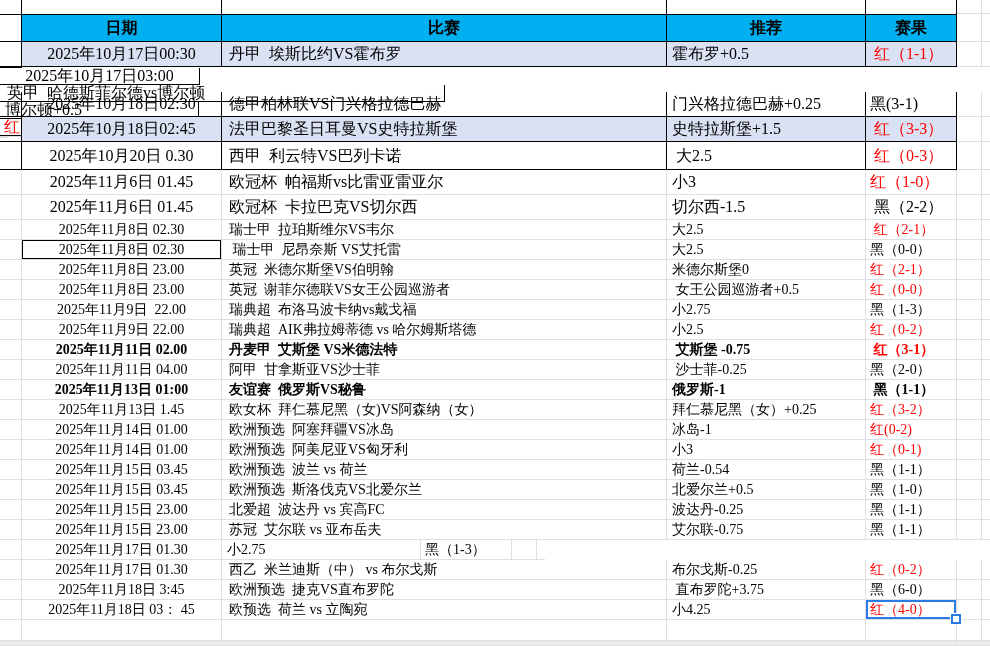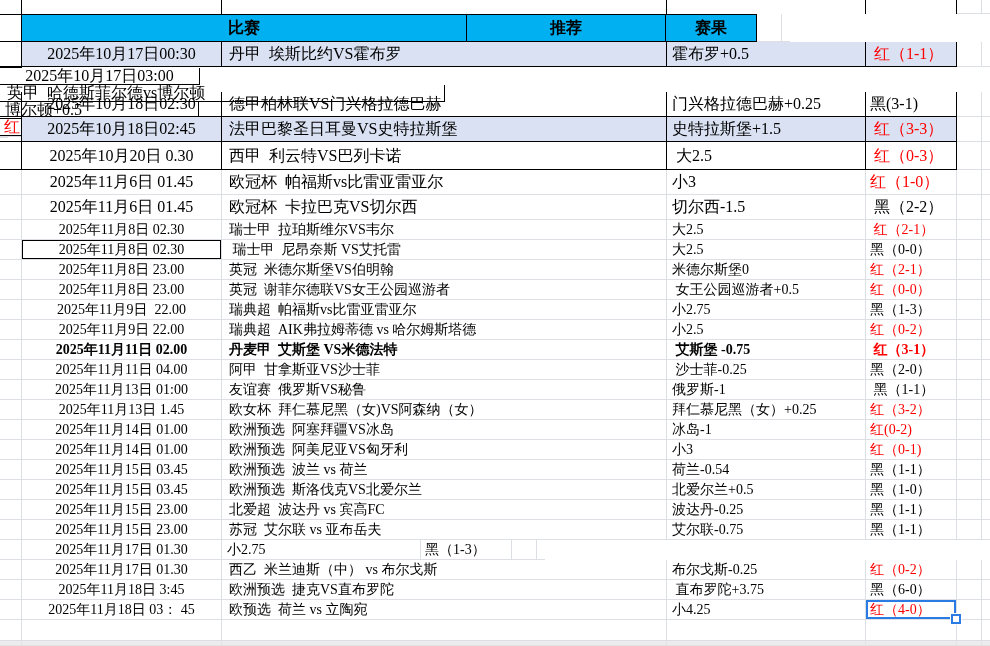--- a/index.html
+++ b/index.html
@@ -66,20 +66,21 @@
     <div class="cell cDate"></div>
     <div class="cell cMatch"></div>
     <div class="cell cRec"></div>
     <div class="cell cRes"></div>
     <div class="cell cF"></div>
     <div class="cell cG"></div>
   </div>
 
   <div class="row header-row">
     <div class="cell cA"></div>
+    <div class="cell cDate">日期</div>
     <div class="cell cMatch">比赛</div>
     <div class="cell cRec">推荐</div>
     <div class="cell cRes">赛果</div>
     <div class="cell cF"></div>
     <div class="cell cG"></div>
   </div>
 
   <div>
       <div class="row dark hl fz15" style="height: 25px;">
         <div class="cell cA"></div>
@@ -176,21 +177,21 @@
         <div class="cell cDate">2025年11月8日 23.00</div>
         <div class="cell cMatch">英冠  谢菲尔德联VS女王公园巡游者</div>
         <div class="cell cRec"> 女王公园巡游者+0.5</div>
         <div class="cell cRes res-red">红（0-0）</div>
         <div class="cell cF"></div>
         <div class="cell cG"></div>
       </div>
       <div class="row light fz14" style="height: 20px;">
         <div class="cell cA"></div>
         <div class="cell cDate">2025年11月9日  22.00</div>
-        <div class="cell cMatch">瑞典超  帕福斯vs比雷亚雷亚尔</div>
+        <div class="cell cMatch">瑞典超  布洛马波卡纳vs戴戈福</div>
         <div class="cell cRec">小2.75</div>
         <div class="cell cRes res-black">黑（1-3）</div>
         <div class="cell cF"></div>
         <div class="cell cG"></div>
       </div>
       <div class="row light fz14" style="height: 20px;">
         <div class="cell cA"></div>
         <div class="cell cDate">2025年11月9日 22.00</div>
         <div class="cell cMatch">瑞典超  AIK弗拉姆蒂德 vs 哈尔姆斯塔德</div>
         <div class="cell cRec">小2.5</div>
@@ -209,21 +210,21 @@
       </div>
       <div class="row light fz14" style="height: 20px;">
         <div class="cell cA"></div>
         <div class="cell cDate">2025年11月11日 04.00</div>
         <div class="cell cMatch">阿甲  甘拿斯亚VS沙士菲</div>
         <div class="cell cRec"> 沙士菲-0.25</div>
         <div class="cell cRes res-black">黑（2-0）</div>
         <div class="cell cF"></div>
         <div class="cell cG"></div>
       </div>
-      <div class="row light fz14" style="height: 20px;">
+      <div class="row light fz14" style="height: 20px; font-weight: bold;">
         <div class="cell cA"></div>
         <div class="cell cDate">2025年11月13日 01:00</div>
         <div class="cell cMatch">友谊赛  俄罗斯VS秘鲁</div>
         <div class="cell cRec">俄罗斯-1</div>
         <div class="cell cRes res-black"> 黑（1-1）</div>
         <div class="cell cF"></div>
         <div class="cell cG"></div>
       </div>
       <div class="row light fz14" style="height: 20px;">
         <div class="cell cA"></div>

